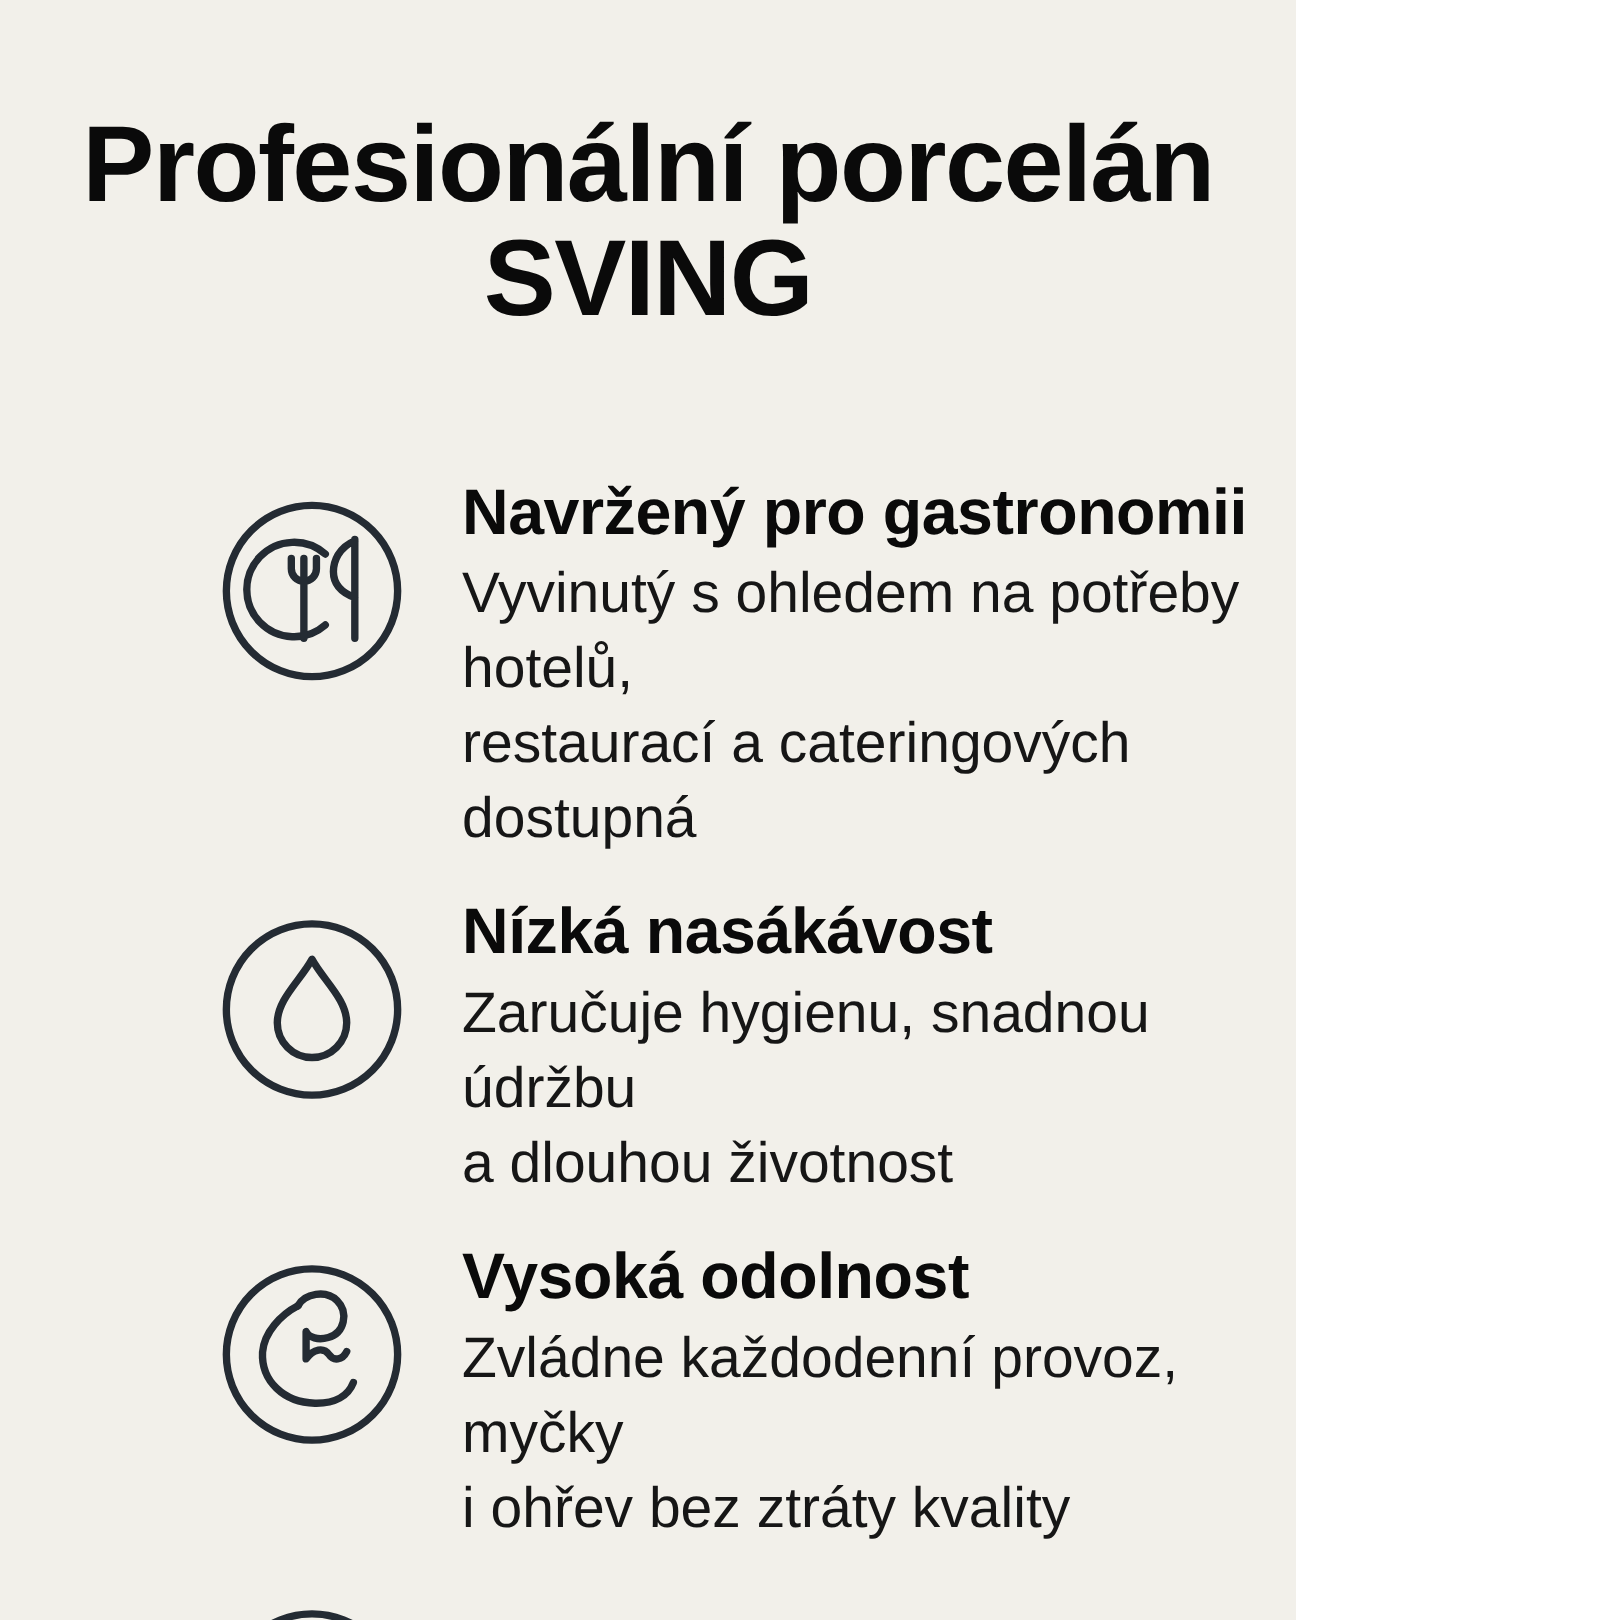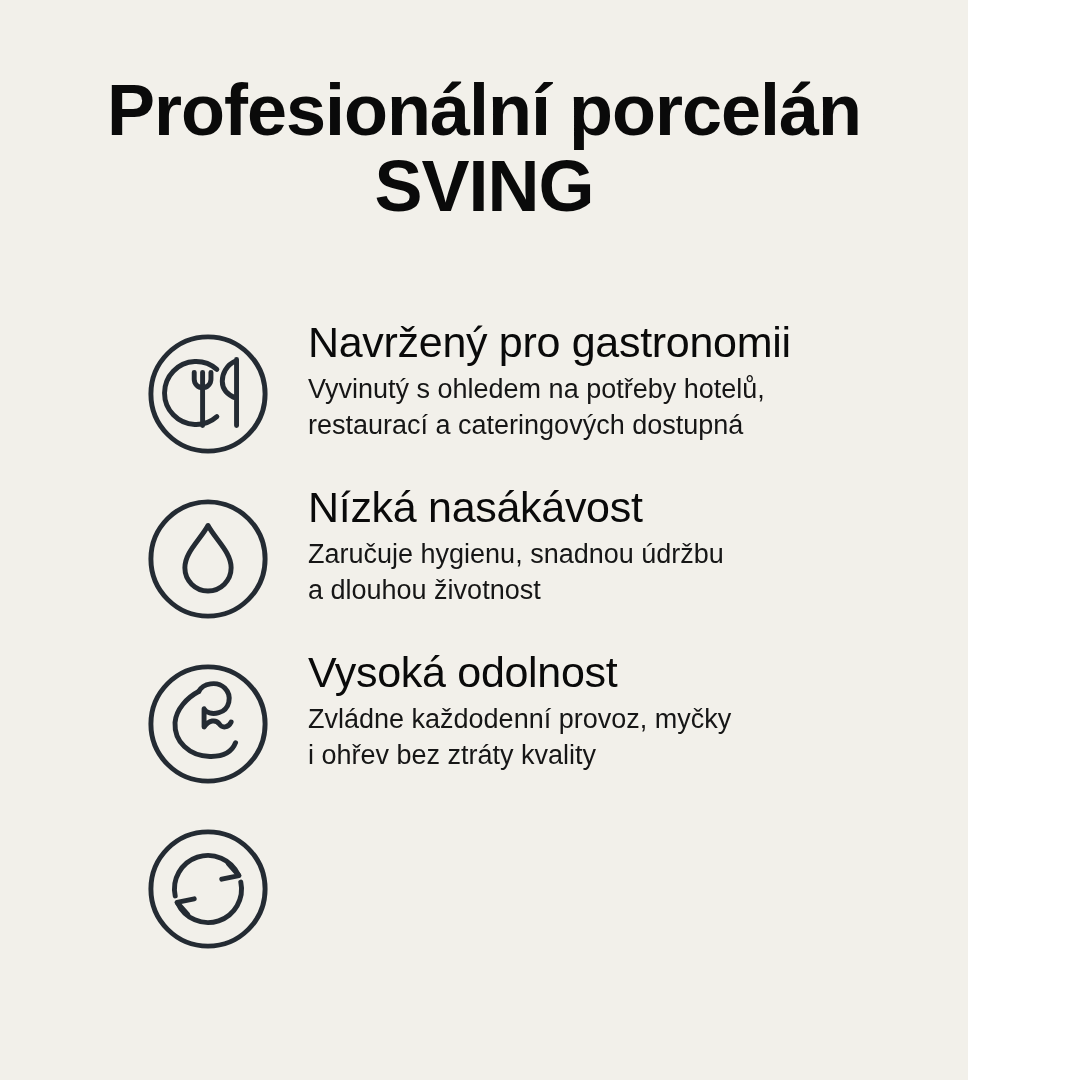--- a/index.html
+++ b/index.html
@@ -4,21 +4,21 @@
 <style>
   :root{
     --bg:#F2F0EA;
     --stroke:#242B33;
     --text:#0A0A0A;
     --body-text:#161616;
   }
   *{box-sizing:border-box;}
   html,body{margin:0;padding:0;}
   .canvas{
-    width:968px;height:1080px;
+    width:864px;height:1080px;
     background:var(--bg);
     font-family:"Liberation Sans",sans-serif;
     color:var(--text);
     overflow:hidden;
   }
   .title{
     padding-top:72px;
     text-align:center;
     font-weight:bold;
     font-size:72px;
@@ -44,28 +44,28 @@
   .icon *{
     fill:none;
     stroke:var(--stroke);
     stroke-width:5;
     stroke-linecap:round;
     stroke-linejoin:round;
   }
   .ftext{margin-top:-14px;}
   .fheading{
     font-size:43px;
-    font-weight:normal;
+    font-weight:bold;
     line-height:1.18;
     letter-spacing:-0.3px;
     color:var(--text);
   }
   .fdesc{
     margin-top:5px;
-    font-size:27px;
+    font-size:38px;
     line-height:1.31;
     color:var(--body-text);
   }
   .fdesc span{display:block;}
 </style>
 </head>
 <body>
 
 <div class="canvas">
 

